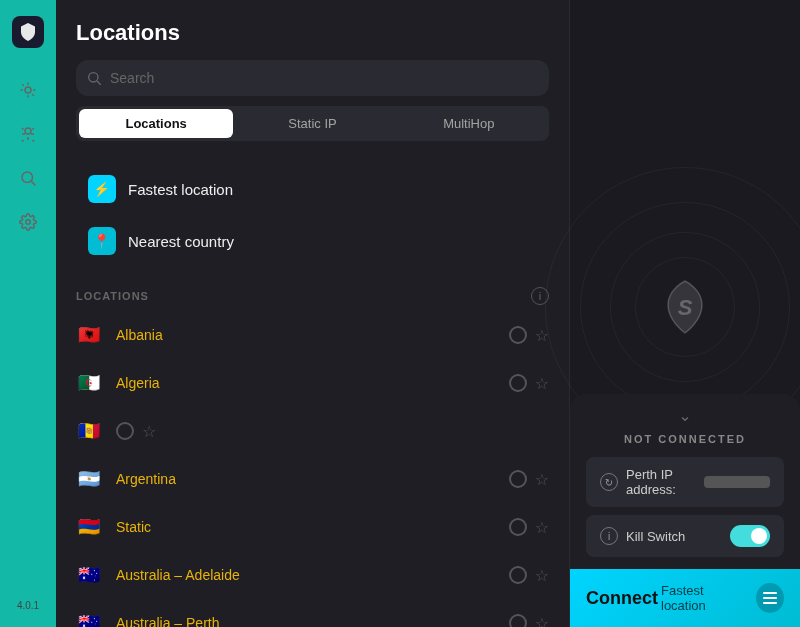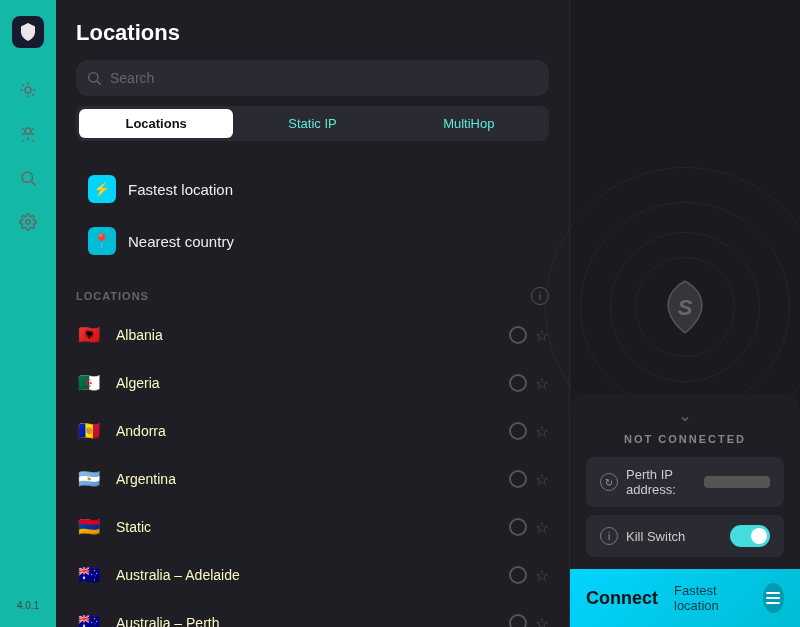--- a/index.html
+++ b/index.html
@@ -101,21 +101,21 @@
       margin-top: 10px;
       gap: 2px;
     }
     .tab {
       flex: 1;
       text-align: center;
       padding: 7px 0;
       border-radius: 6px;
       font-size: 13px;
       cursor: pointer;
-      color: #5eead4;
+      color: #a3a3a3;
     }
     .tab.active {
       background: #fff;
       color: #111;
       font-weight: 600;
     }
 
     
     .quick-options {
       padding: 12px 20px;
@@ -197,21 +197,21 @@
       border-radius: 50%;
       display: flex;
       align-items: center;
       justify-content: center;
       font-size: 18px;
       flex-shrink: 0;
     }
     .country-name {
       flex: 1;
       font-size: 14px;
-      color: #fef9c3;
+      color: #eab308;
     }
     .row-actions {
       display: flex;
       align-items: center;
       gap: 8px;
     }
     .radio-btn {
       width: 18px;
       height: 18px;
       border-radius: 50%;
@@ -347,21 +347,21 @@
       background: #fff;
       border-radius: 50%;
     }
     .connect-bar {
       display: flex;
       align-items: center;
       background: linear-gradient(135deg, #00d4ff, #00bcd4);
       border-radius: 0 0 0 0;
       padding: 14px 16px;
       cursor: pointer;
-      gap: 16px;
+      gap: 3px;
     }
     .connect-label {
       flex: 1;
       font-size: 18px;
       font-weight: 700;
       color: #111;
     }
     .connect-location {
       font-size: 13px;
       color: rgba(0,0,0,0.7);
@@ -478,21 +478,20 @@
         <div class="country-row">
     <div class="flag">🇩🇿</div>
     <span class="country-name">Algeria</span>
     <div class="row-actions">
       <div class="radio-btn"></div>
       <span class="star-btn">☆</span>
     </div>
   </div>
         <div class="country-row">
     <div class="flag">🇦🇩</div>
-    <span class="country-name">Andorra</span>
     <div class="row-actions">
       <div class="radio-btn"></div>
       <span class="star-btn">☆</span>
     </div>
   </div>
         <div class="country-row">
     <div class="flag">🇦🇷</div>
     <span class="country-name">Argentina</span>
     <div class="row-actions">
       <div class="radio-btn"></div>

